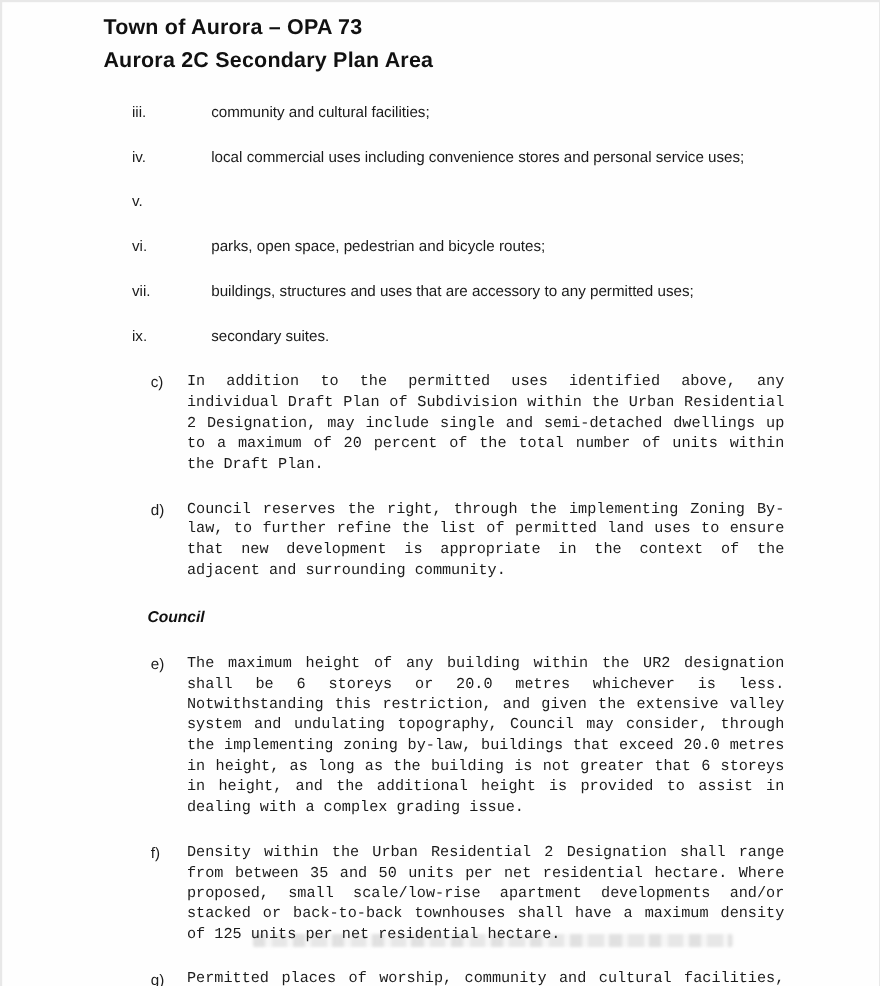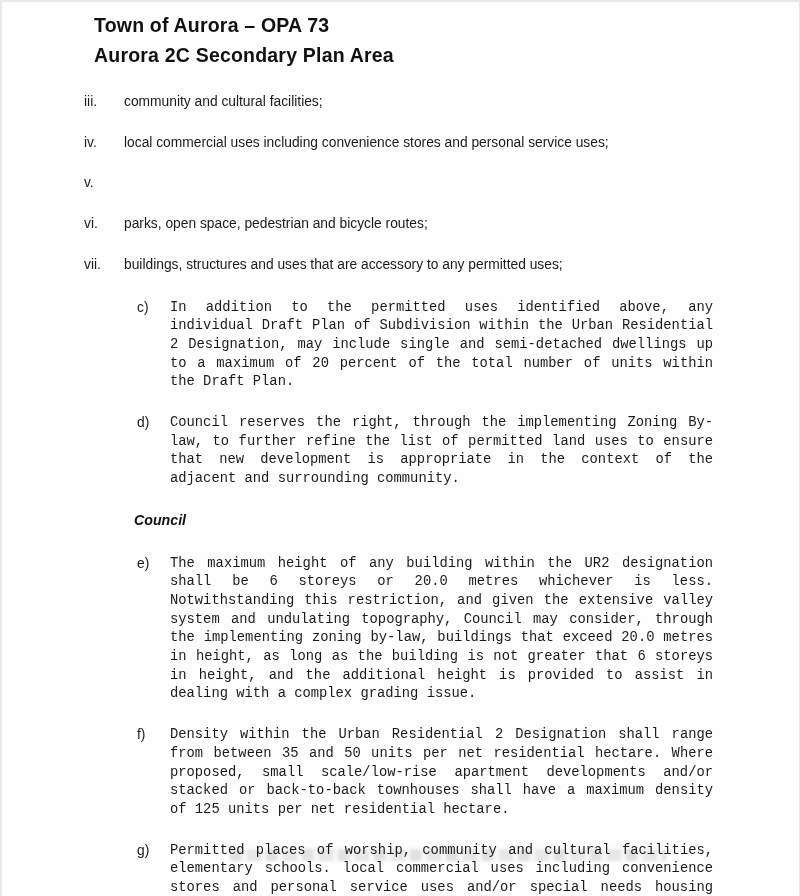--- a/index.html
+++ b/index.html
@@ -39,21 +39,21 @@
     line-height: 18.7px;
   }
   .item .marker {
     flex: 0 0 auto;
     white-space: nowrap;
   }
   .item .text {
     text-align: justify;
   }
   
-  .roman .itemwrap { margin-left: 77px; }
+  .roman .itemwrap { margin-left: 113px; gap: 32px; }
   .roman .marker { width: 40px; }
   .roman .text  { width: 505px; }
   
   .letter .itemwrap { margin-left: 130px; }
   .letter .marker { width: 33px; }
   .letter .text  { width: 545px; font-family: Liberation Mono, monospace; }
   .section-heading {
     margin-left: 129px;
     margin-bottom: 21px;
     font-size: 14.2px;
@@ -115,20 +115,24 @@
           <span class="marker">vi.</span>
           <span class="text">parks, open space, pedestrian and bicycle routes;</span>
         </div>
 
         <div class="item itemwrap">
           <span class="marker">vii.</span>
           <span class="text">buildings, structures and uses that are accessory to any permitted uses;</span>
         </div>
 
 
+        <div class="item itemwrap">
+          <span class="marker">ix.</span>
+          <span class="text">secondary suites.</span>
+        </div>
       </section>
 
     <section class="letter">
 
         <div class="item itemwrap">
           <span class="marker">c)</span>
           <span class="text">In addition to the permitted uses identified above, any individual Draft Plan of Subdivision within the Urban Residential 2 Designation, may include single and semi-detached dwellings up to a maximum of 20 percent of the total number of units within the Draft Plan.</span>
         </div>
 
         <div class="item itemwrap">

